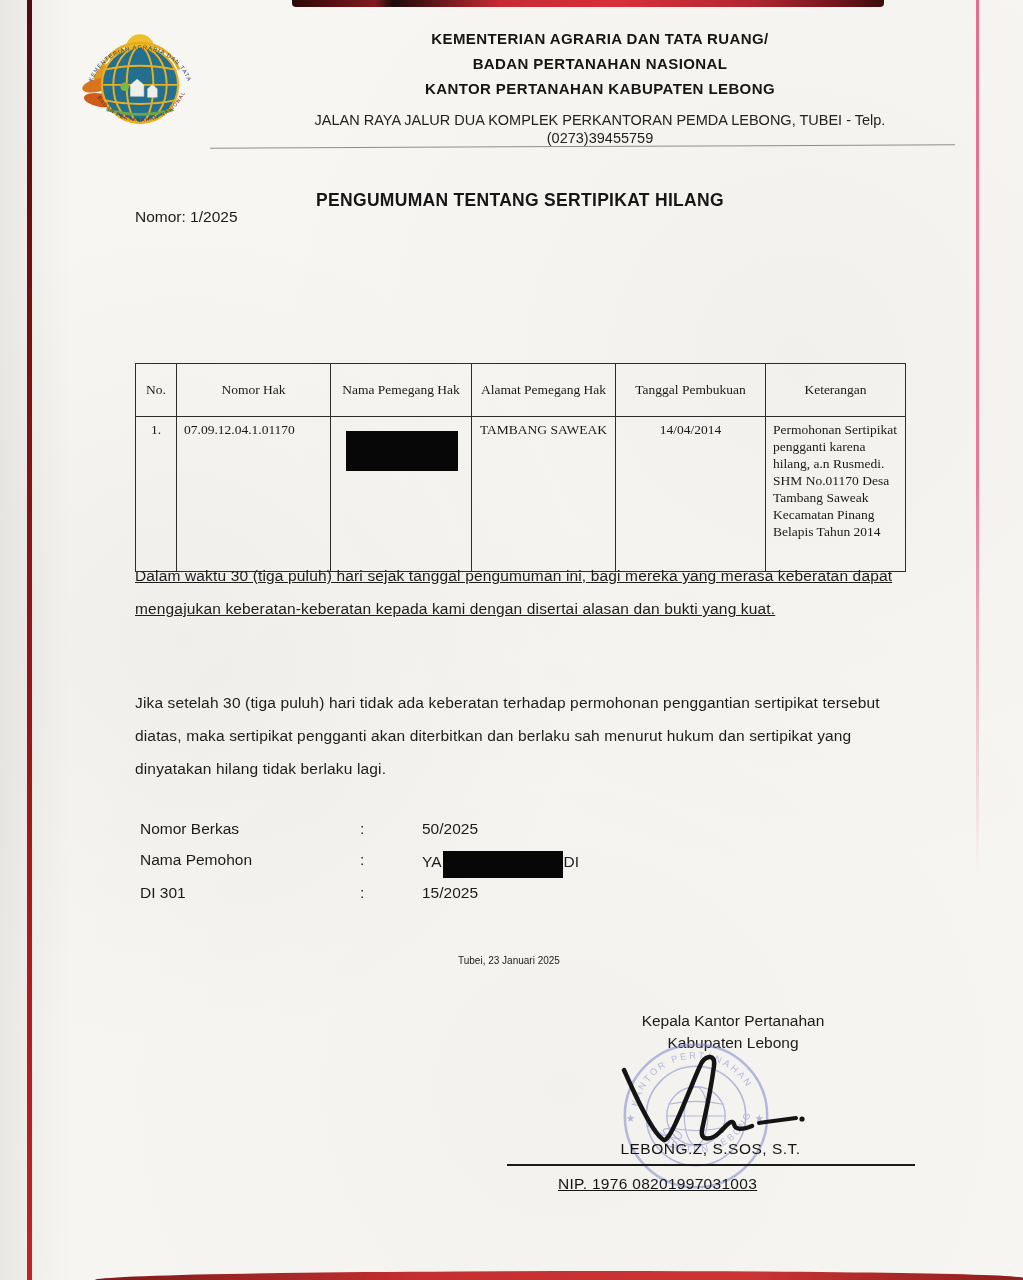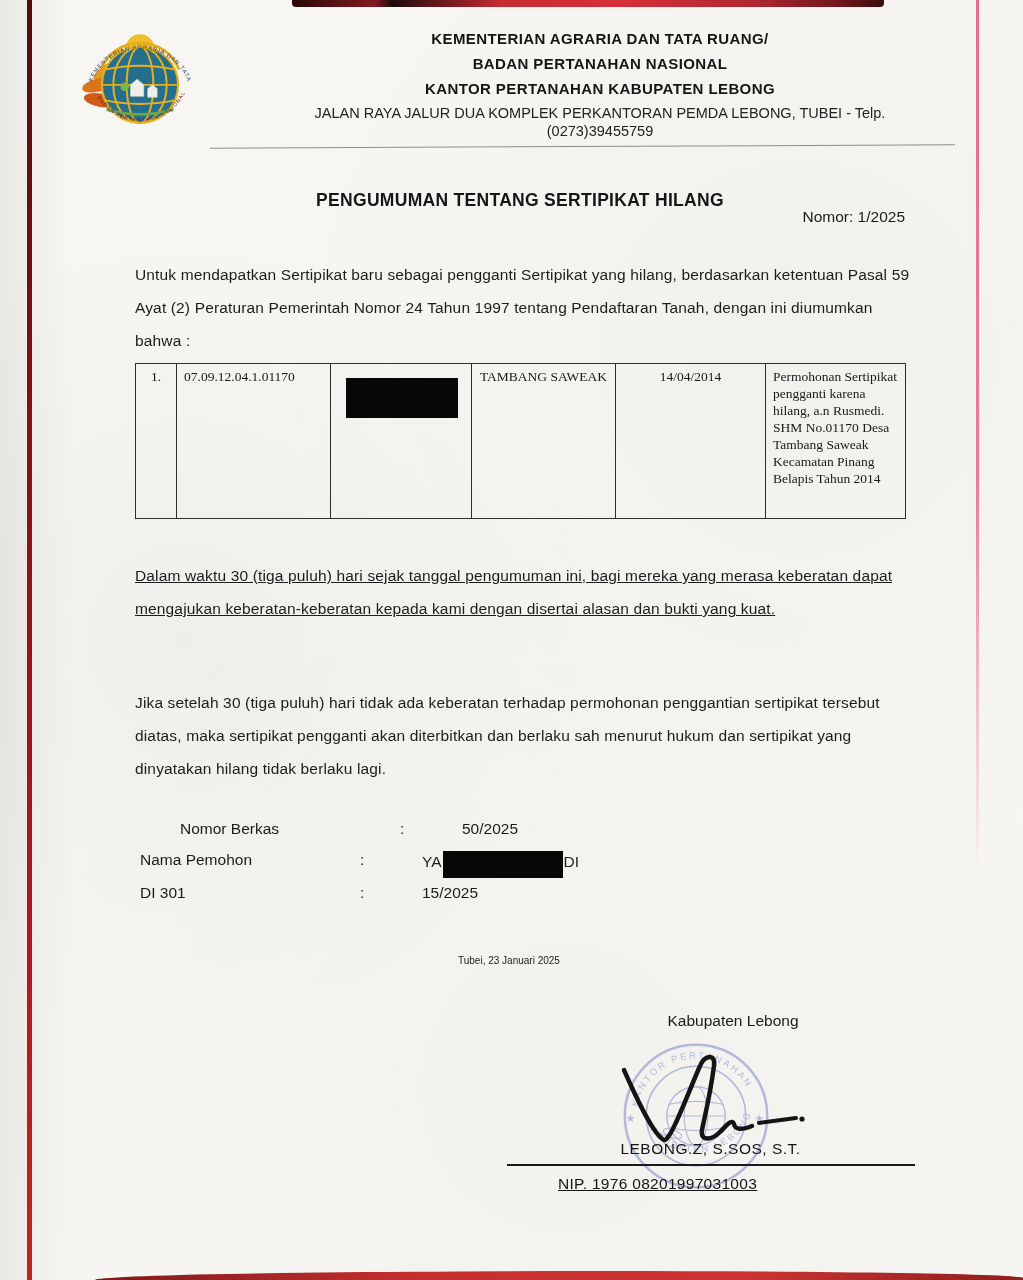--- a/index.html
+++ b/index.html
@@ -20,27 +20,27 @@
     background:linear-gradient(90deg,#2a0808 0%,#821a20 14%,#1c0b0b 17%,#c62a33 35%,#d8303a 55%,#b02731 78%,#6e151b 93%,#3a0d0d 100%);}
   .edge-right{position:absolute;left:976px;top:0;width:3px;height:875px;
     background:linear-gradient(180deg,#e56e8d 0%,#e87c97 55%,rgba(232,124,151,0) 100%);}
   .edge-bottom{position:absolute;left:95px;top:1271px;width:928px;height:9px;border-radius:55% 45% 0 0/9px 7px 0 0;
     background:linear-gradient(90deg,#7e1a1a 0%,#c62f2f 35%,#cc3434 70%,#8e1d1d 100%);}
 
   
   .logo{position:absolute;left:78px;top:18px;width:124px;height:128px;}
   .head-text{position:absolute;left:240px;top:26px;width:720px;text-align:center;}
   .head-line{font-weight:bold;font-size:15px;line-height:25px;letter-spacing:.4px;color:#151515;}
-  .head-addr{font-size:14.5px;line-height:17.5px;color:#222;margin-top:4px;}
+  .head-addr{font-size:14.5px;line-height:17.5px;color:#222;margin-top:11px;}
   .head-phone{font-size:14.5px;line-height:17px;color:#222;}
   .divider{position:absolute;left:210px;top:146px;width:745px;height:1.4px;background:#8d8d8d;transform:rotate(-.25deg);}
 
   .title{position:absolute;left:135px;top:190px;width:770px;text-align:center;
     font-weight:bold;font-size:17.5px;letter-spacing:.3px;color:#161616;}
-  .number-line{position:absolute;left:135px;top:208px;width:770px;text-align:right;font-size:15.5px;color:#1b1b1b;}
+  .number-line{position:absolute;left:135px;top:208px;width:770px;text-align:left;font-size:15.5px;color:#1b1b1b;}
 
   .para{position:absolute;left:135px;width:784px;font-size:15.5px;line-height:33px;color:#1c1c1c;letter-spacing:.15px;}
   #para-intro{top:258px;}
   #para-objection{top:559px;text-decoration:underline;}
   #para-validity{top:686px;}
 
   
   table.doc-table{position:absolute;left:135px;top:363px;border-collapse:collapse;table-layout:fixed;
     font-family:"Liberation Serif", serif;font-size:13.5px;color:#191919;}
   .doc-table th,.doc-table td{border:1.4px solid #2d2d2d;padding:4px 7px;vertical-align:top;background:transparent;}
@@ -48,21 +48,21 @@
   .doc-table td{height:146px;line-height:17px;}
   .td-no{text-align:center;}
   .td-alamat,.td-tanggal{text-align:center;}
   .redact-cell{margin:10px auto 0 8px;width:112px;height:40px;background:#070707;}
 
   
   .info-row{position:absolute;left:140px;width:600px;font-size:15.5px;color:#1b1b1b;}
   .info-label{display:inline-block;width:220px;}
   .info-sep{position:absolute;left:220px;}
   .info-value{position:absolute;left:282px;display:inline-flex;align-items:center;}
-  #info-1{top:820px;margin-left:40px;} #info-2{top:851px;} #info-3{top:884px;}
+  #info-1{top:820px;} #info-2{top:851px;} #info-3{top:884px;}
   .redact-inline{display:inline-block;width:120px;height:27px;background:#070707;margin:0 1px -6px 1px;}
 
   .dateline{position:absolute;left:458px;top:955px;font-size:10px;color:#1b1b1b;}
 
   
   .sig-position{position:absolute;left:608px;top:1010px;width:250px;text-align:center;font-size:15.5px;line-height:22px;color:#1b1b1b;}
   .stamp{position:absolute;left:618px;top:1038px;width:156px;height:156px;opacity:.55;}
   .signature{position:absolute;left:612px;top:1048px;width:200px;height:110px;}
   .sig-name{position:absolute;left:608px;top:1140px;width:205px;text-align:center;font-size:15.5px;letter-spacing:.5px;color:#151515;}
   .sig-underline{position:absolute;left:507px;top:1164px;width:408px;height:1.8px;background:#1a1a1a;}
@@ -113,34 +113,41 @@
     <div class="head-line">BADAN PERTANAHAN NASIONAL</div>
     <div class="head-line">KANTOR PERTANAHAN KABUPATEN LEBONG</div>
     <div class="head-addr">JALAN RAYA JALUR DUA KOMPLEK PERKANTORAN PEMDA LEBONG, TUBEI - Telp.</div>
     <div class="head-phone">(0273)39455759</div>
   </div>
   <div class="divider"></div>
 
   <div class="title">PENGUMUMAN TENTANG SERTIPIKAT HILANG</div>
   <div class="number-line">Nomor: 1/2025</div>
 
-  <div class="para" id="para-intro">Untuk mendapatkan Sertipikat baru sebagai pengganti Sertipikat yang hilang, berdasarkan ketentuan Pasal 59 Ayat (2) Peraturan Pemerintah Nomor 24 Tahun 1997 tentang Pendaftaran Tanah, dengan ini diumumkan bahwa :</div>
   <div class="para" id="para-objection">Dalam waktu 30 (tiga puluh) hari sejak tanggal pengumuman ini, bagi mereka yang merasa keberatan dapat mengajukan keberatan-keberatan kepada kami dengan disertai alasan dan bukti yang kuat.</div>
   <div class="para" id="para-validity">Jika setelah 30 (tiga puluh) hari tidak ada keberatan terhadap permohonan penggantian sertipikat tersebut diatas, maka sertipikat pengganti akan diterbitkan dan berlaku sah menurut hukum dan sertipikat yang dinyatakan hilang tidak berlaku lagi.</div>
 
   <table class="doc-table">
     <colgroup>
       <col style="width:41px">
         <col style="width:154px">
         <col style="width:141px">
       <col style="width:144px">
         <col style="width:150px">
         <col style="width:140px">
     </colgroup>
     <tbody>
+        <tr>
+      <th>No.</th>
+      <th>Nomor Hak</th>
+      <th>Nama Pemegang Hak</th>
+      <th>Alamat Pemegang Hak</th>
+      <th>Tanggal Pembukuan</th>
+      <th>Keterangan</th>
+    </tr>
     <tr>
       <td class="td-no">1.</td>
       <td>07.09.12.04.1.01170</td>
       <td>
             <div class="redact-cell"></div>
           </td>
       <td class="td-alamat">TAMBANG SAWEAK</td>
       <td class="td-tanggal">14/04/2014</td>
       <td>Permohonan Sertipikat pengganti karena hilang, a.n Rusmedi. SHM No.01170 Desa Tambang Saweak Kecamatan Pinang Belapis Tahun 2014</td>
     </tr>
@@ -163,20 +170,21 @@
   </div>
   <div class="info-row" id="info-3">
     <span class="info-label">DI 301</span>
     <span class="info-sep">:</span>
     <span class="info-value">15/2025</span>
   </div>
 
   <div class="dateline">Tubei, 23 Januari 2025</div>
 
   <div class="sig-position">
+    <div>Kepala Kantor Pertanahan</div>
     <div>Kabupaten Lebong</div>
   </div>
 
   <svg class="stamp" viewBox="0 0 160 160">
     <defs>
       <path id="stampTop" d="M 19,82 A 61,61 0 0 1 141,82"></path>
       <path id="stampBot" d="M 23,76 A 60,60 0 0 0 137,76"></path>
     </defs>
     <g stroke="#8087c8" fill="none">
       <circle cx="80" cy="80" r="73" stroke-width="2.6"></circle>

